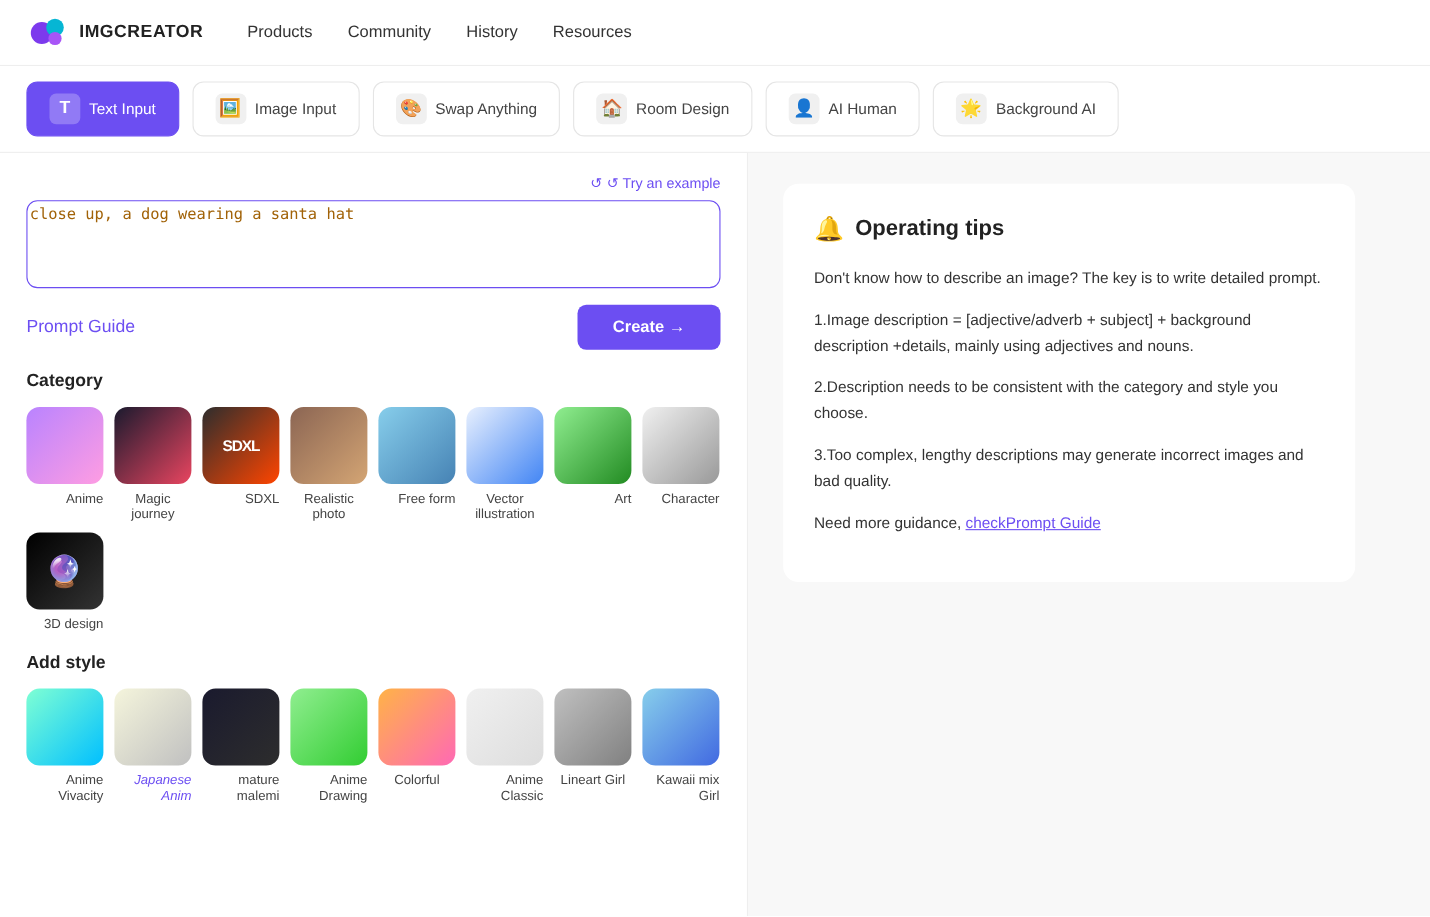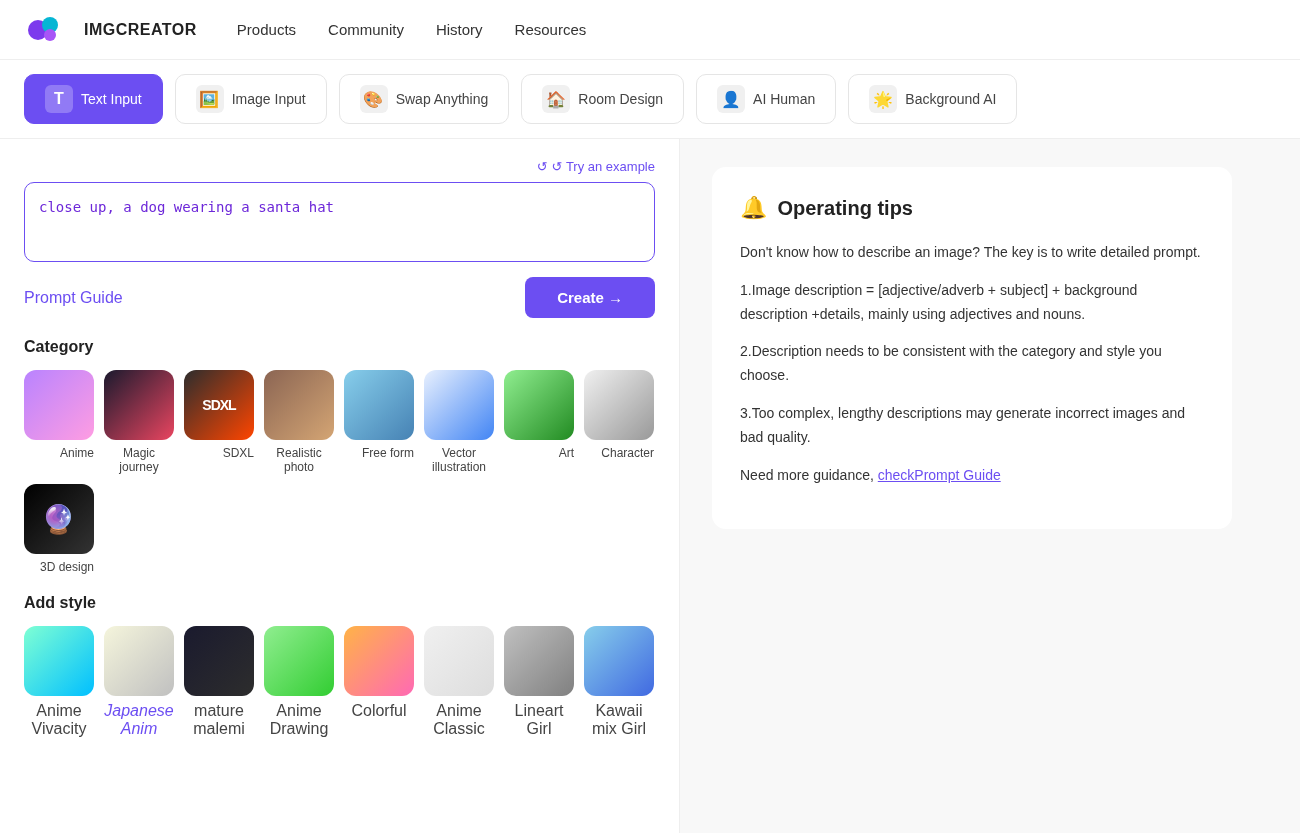--- a/index.html
+++ b/index.html
@@ -1,18 +1,18 @@
 <!DOCTYPE html>
 <html><head>
   <meta charset="utf-8">
   <style>
     * { box-sizing: border-box; margin: 0; padding: 0; }
     body { font-family: -apple-system, BlinkMacSystemFont, 'Segoe UI', sans-serif; background: #fff; color: #222; font-size: 14px; }
     .logo { display: flex; align-items: center; gap: 8px; margin-right: 40px; }
-    .logo-text { font-weight: 700; font-size: 16px; color: #222; letter-spacing: 0.5px; margin-left: 12px; }
+    .logo-text { font-weight: 700; font-size: 16px; color: #222; letter-spacing: 0.5px; }
     .nav { display: flex; gap: 32px; }
     .nav-item { font-size: 15px; color: #333; cursor: pointer; text-decoration: none; }
 
     
     .tool-tabs { display: flex; padding: 14px 24px; gap: 12px; border-bottom: 1px solid #eee; overflow-x: auto; }
     .tool-tab { display: flex; align-items: center; gap: 8px; padding: 10px 20px; border-radius: 10px; border: 1px solid #e5e5e5; cursor: pointer; white-space: nowrap; background: #fff; color: #444; font-size: 14px; font-weight: 500; }
     .tool-tab.active { background: #6c4ef2; color: #fff; border-color: #6c4ef2; }
     .tool-tab .tab-icon { width: 28px; height: 28px; border-radius: 6px; display: flex; align-items: center; justify-content: center; font-size: 16px; }
     .tool-tab.active .tab-icon { background: rgba(255,255,255,0.25); }
     .tool-tab:not(.active) .tab-icon { background: #f0f0f0; }
@@ -21,39 +21,39 @@
     .main { display: flex; height: calc(834px - 60px - 80px); }
 
     
     .left-panel { flex: 0 0 680px; padding: 20px 24px; overflow-y: auto; border-right: 1px solid #eee; }
 
     
     .try-example { display: flex; justify-content: flex-end; margin-bottom: 8px; }
     .try-example-btn { display: flex; align-items: center; gap: 4px; color: #6c4ef2; font-size: 13px; cursor: pointer; background: none; border: none; }
 
     
-    .prompt-textarea { width: 100%; border: 1.5px solid #6c4ef2; border-radius: 10px; padding: 14px; font-size: 14px; color: #6d28d9; resize: none; height: 80px; outline: none; line-height: 1.5; }
+    .prompt-textarea { width: 100%; border: 1.5px solid #6c4ef2; border-radius: 10px; padding: 2px; font-size: 14px; color: #a16207; resize: none; height: 80px; outline: none; line-height: 1.5; }
 
     
     .actions-row { display: flex; align-items: center; justify-content: space-between; margin-top: 12px; margin-bottom: 20px; }
     .prompt-guide-link { color: #6c4ef2; font-size: 16px; cursor: pointer; text-decoration: none; }
     .create-btn { background: #6c4ef2; color: #fff; border: none; border-radius: 8px; padding: 12px 32px; font-size: 15px; font-weight: 600; cursor: pointer; display: flex; align-items: center; gap: 8px; }
 
     
     .section-title { font-size: 16px; font-weight: 700; margin-bottom: 14px; }
     .category-grid { display: flex; flex-wrap: wrap; gap: 10px; margin-bottom: 20px; }
     .category-item { display: flex; flex-direction: column; align-items: flex-end; gap: 6px; cursor: pointer; }
     .category-thumb { width: 70px; height: 70px; border-radius: 12px; overflow: hidden; background: #eee; }
     .category-label { font-size: 12px; color: #444; text-align: center; max-width: 70px; word-break: break-word; }
 
     
     .style-grid { display: flex; flex-wrap: wrap; gap: 10px; }
     .style-item { display: flex; flex-direction: column; align-items: center; gap: 6px; cursor: pointer; }
     .style-thumb { width: 70px; height: 70px; border-radius: 12px; overflow: hidden; background: #eee; }
-    .style-label { font-size: 16px; color: #444; text-align: center; max-width: 70px; word-break: break-word; }
+    .style-label { font-size: 12px; color: #444; text-align: right; max-width: 70px; word-break: break-word; }
     .style-label.highlight { color: #6c4ef2; font-style: italic; }
 
     
     .right-panel { flex: 1; padding: 28px 32px; background: #f8f8f8; }
     .tips-card { background: #fff; border-radius: 14px; padding: 28px; max-width: 520px; }
     .tips-title { display: flex; align-items: center; gap: 10px; font-size: 20px; font-weight: 700; margin-bottom: 20px; }
     .bell-icon { font-size: 22px; }
     .tips-text { color: #333; line-height: 1.7; margin-bottom: 14px; font-size: 14px; }
     .tips-link { color: #6c4ef2; text-decoration: underline; cursor: pointer; }
 

